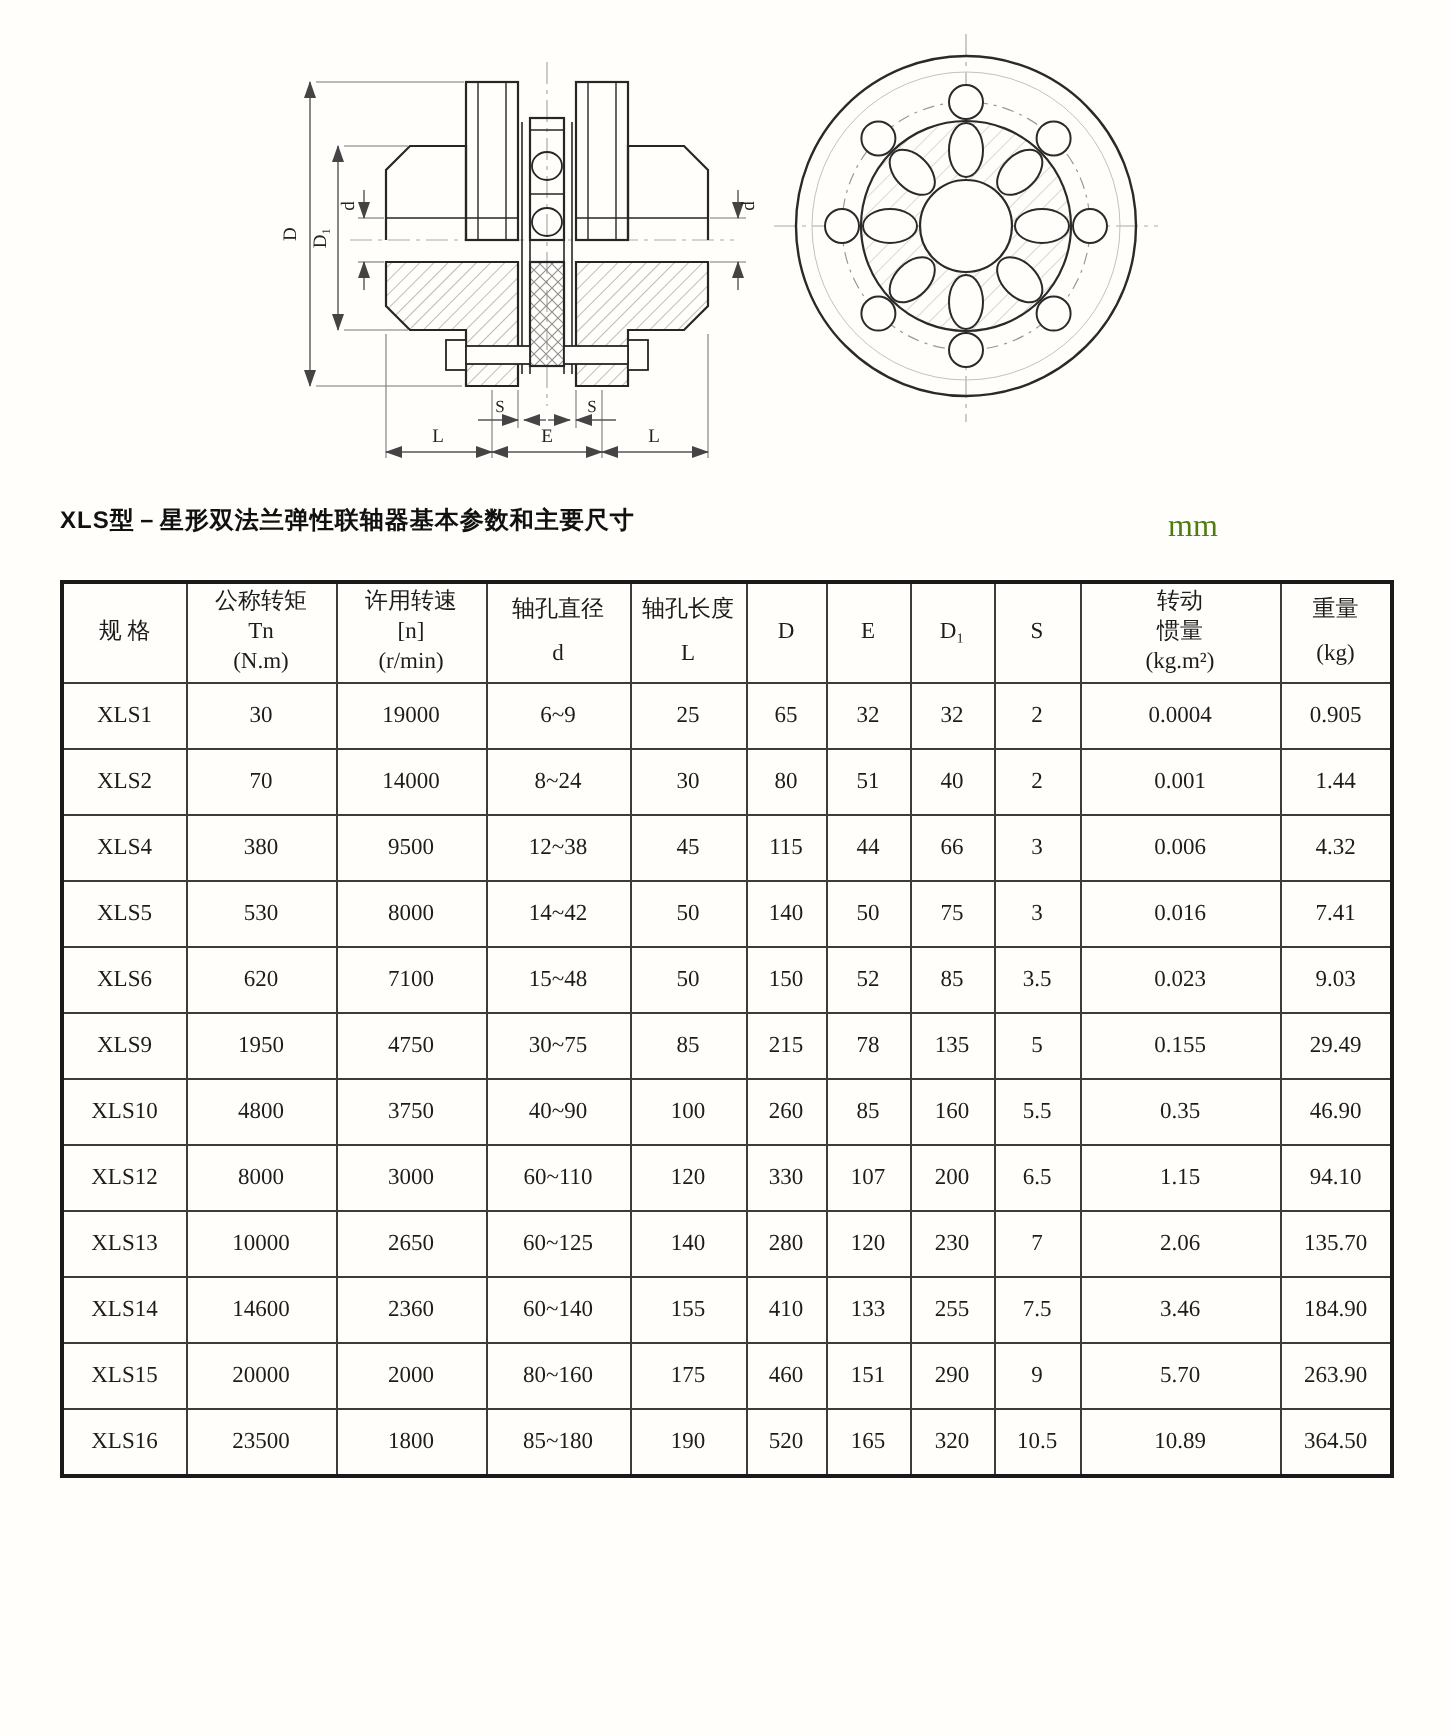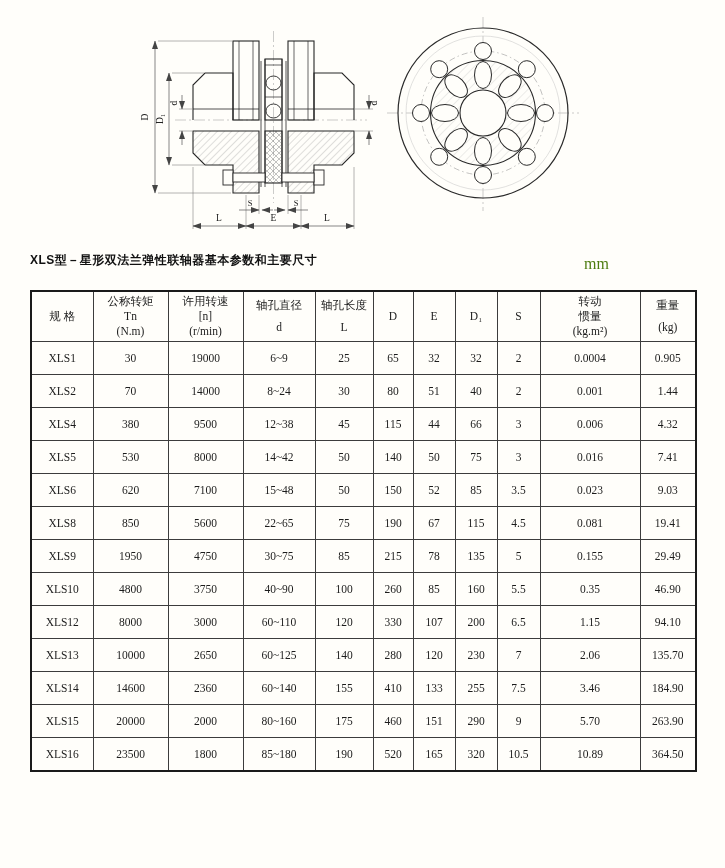--- a/index.html
+++ b/index.html
@@ -309,33 +309,20 @@
         <td>15~48</td>
         <td>50</td>
         <td>150</td>
         <td>52</td>
         <td>85</td>
         <td>3.5</td>
         <td>0.023</td>
         <td>9.03</td>
       </tr>
       <tr>
-        <td>XLS8</td>
-        <td>850</td>
-        <td>5600</td>
-        <td>22~65</td>
-        <td>75</td>
-        <td>190</td>
-        <td>67</td>
-        <td>115</td>
-        <td>4.5</td>
-        <td>0.081</td>
-        <td>19.41</td>
-      </tr>
-      <tr>
         <td>XLS9</td>
         <td>1950</td>
         <td>4750</td>
         <td>30~75</td>
         <td>85</td>
         <td>215</td>
         <td>78</td>
         <td>135</td>
         <td>5</td>
         <td>0.155</td>

